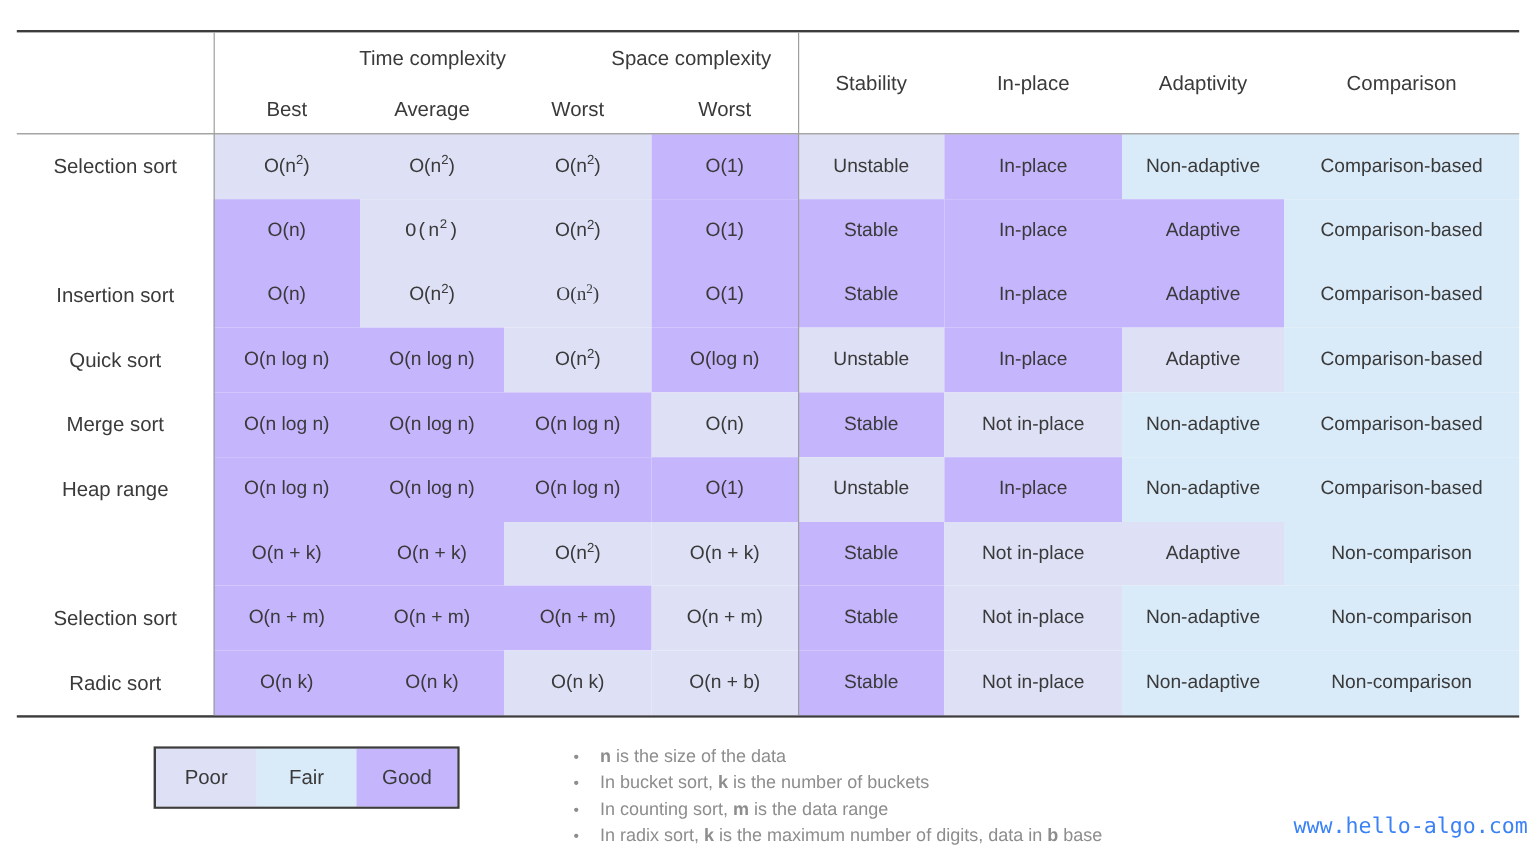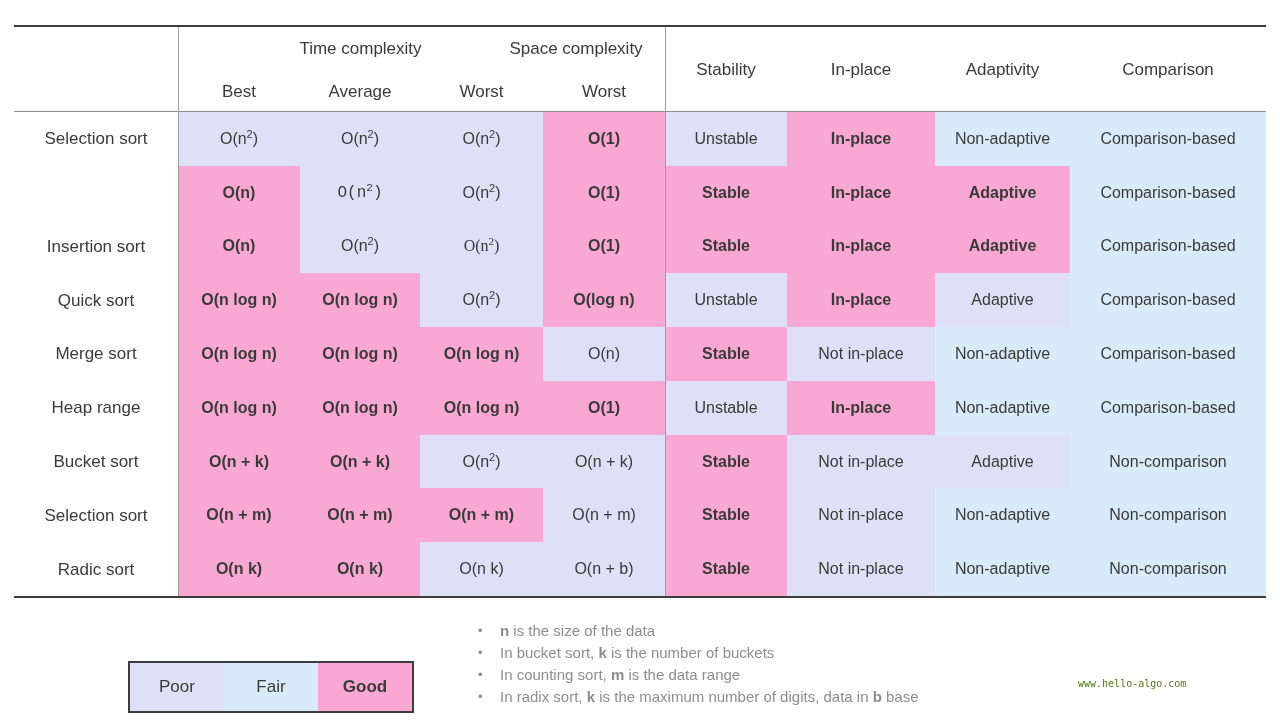--- a/index.html
+++ b/index.html
@@ -22,46 +22,46 @@
   }
   .cell {
     display:flex; align-items:center; justify-content:center;
     font-size:16px; line-height:1; white-space:nowrap;
   }
   .hdr  { font-size:17px; }
   .lbl  { font-size:17px; }
   .shift-left { transform:translateX(-28px); }
   .p { background:#dee1f5; }
   .f { background:#d9eaf8; }
-  .g { background:#f9a8d4;font-weight:bold; }
+  .g { background:#c4b5fd; }
   .cell sup { font-size:11px; line-height:0; position:relative; top:-5px; }
   .hline {
     position:absolute; left:0; right:0; top:84px; height:1px;
     background:#8f8f8f; z-index:3;
   }
   .vline { position:absolute; top:0; bottom:0; width:1px; background:#9e9e9e; z-index:3; }
   .vline1 { left:164px; }
   .vline2 { left:651px; }
   
   .legend {
-    position:absolute; left:128px; top:661px; width:286px; height:52px;
+    position:absolute; left:128px; top:622px; width:255px; height:52px;
     border:2px solid #3d3d3d; box-sizing:border-box; display:flex;
   }
   .legend-cell {
     flex:1 1 0; display:flex; align-items:center; justify-content:center;
     font-size:17px; color:#3a3a3a;
   }
   
   .notes { position:absolute; left:478px; top:619px; font-size:15px; color:#8d8d8d; }
   .note-line { display:flex; height:22px; align-items:center; }
   .note-bullet { width:22px; font-size:13px; }
   .note-text b { font-weight:700; }
   
   .watermark {
-    position:absolute; left:1078px; top:678px; font-size:10px; color:#4d7c0f;
+    position:absolute; left:1078px; top:678px; font-size:18px; color:#3b82f6;
     font-family:"DejaVu Sans Mono","Liberation Mono",monospace;
   }
 </style>
 </head>
 <body>
 
 <div class="canvas">
 
   <div class="tbl-wrap">
     <div class="tbl">
@@ -123,21 +123,20 @@
         <div class="cell f" style="grid-area: 7 / 9 / 8 / 10;">Comparison-based</div>
         <div class="cell lbl" style="grid-area: 8 / 1 / 9 / 2;">Heap range</div>
         <div class="cell g" style="grid-area: 8 / 2 / 9 / 3;">O(n log n)</div>
         <div class="cell g" style="grid-area: 8 / 3 / 9 / 4;">O(n log n)</div>
         <div class="cell g" style="grid-area: 8 / 4 / 9 / 5;">O(n log n)</div>
         <div class="cell g" style="grid-area: 8 / 5 / 9 / 6;">O(1)</div>
         <div class="cell p" style="grid-area: 8 / 6 / 9 / 7;">Unstable</div>
         <div class="cell g" style="grid-area: 8 / 7 / 9 / 8;">In-place</div>
         <div class="cell f" style="grid-area: 8 / 8 / 9 / 9;">Non-adaptive</div>
         <div class="cell f" style="grid-area: 8 / 9 / 9 / 10;">Comparison-based</div>
-        <div class="cell lbl" style="grid-area: 9 / 1 / 10 / 2;">Bucket sort</div>
         <div class="cell g" style="grid-area: 9 / 2 / 10 / 3;">O(n + k)</div>
         <div class="cell g" style="grid-area: 9 / 3 / 10 / 4;">O(n + k)</div>
         <div class="cell p" style="grid-area: 9 / 4 / 10 / 5;">O(n<sup>2</sup>)</div>
         <div class="cell p" style="grid-area: 9 / 5 / 10 / 6;">O(n + k)</div>
         <div class="cell g" style="grid-area: 9 / 6 / 10 / 7;">Stable</div>
         <div class="cell p" style="grid-area: 9 / 7 / 10 / 8;">Not in-place</div>
         <div class="cell p" style="grid-area: 9 / 8 / 10 / 9;">Adaptive</div>
         <div class="cell f" style="grid-area: 9 / 9 / 10 / 10;">Non-comparison</div>
         <div class="cell lbl" style="grid-area: 10 / 1 / 11 / 2;">Selection sort</div>
         <div class="cell g" style="grid-area: 10 / 2 / 11 / 3;">O(n + m)</div>

